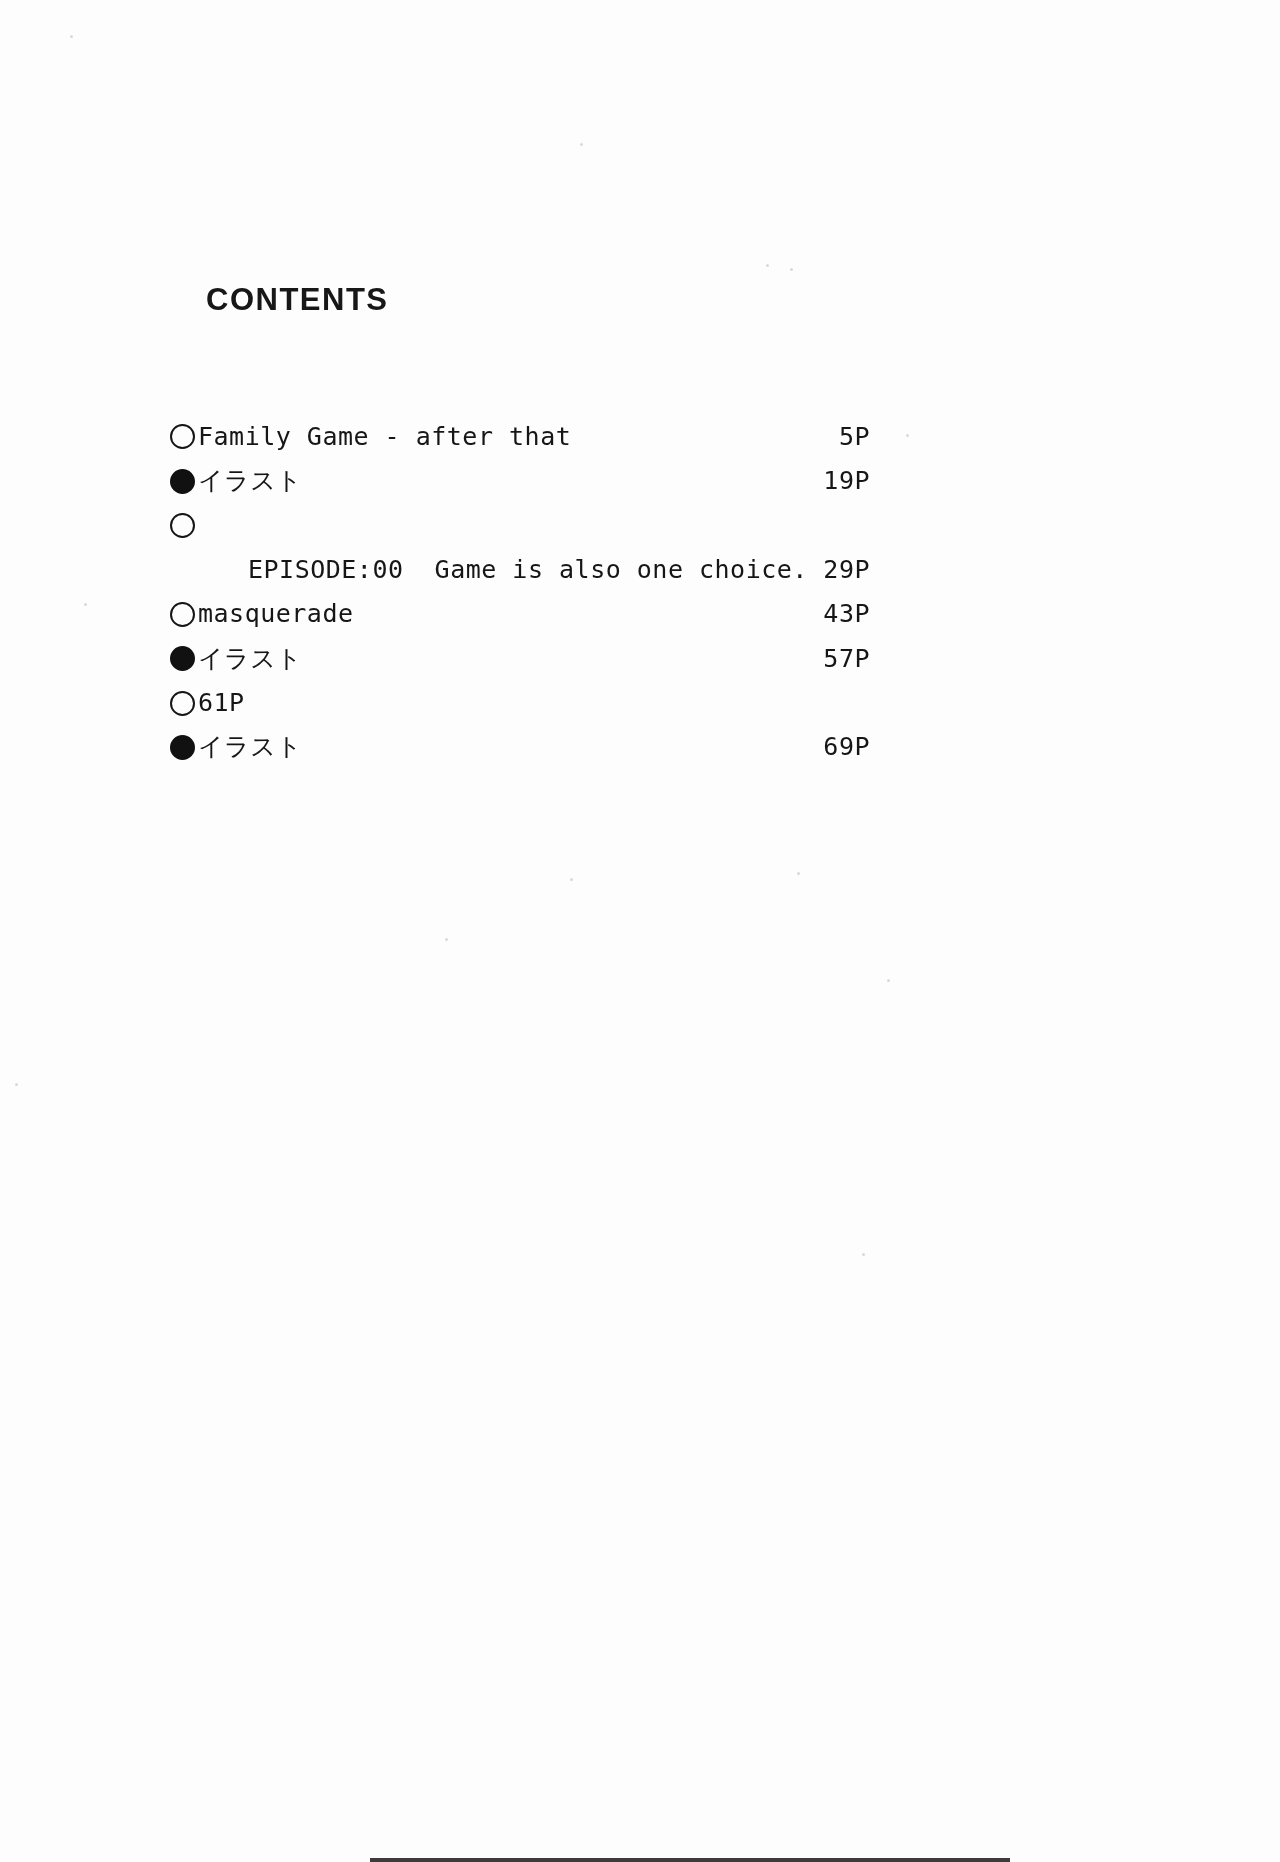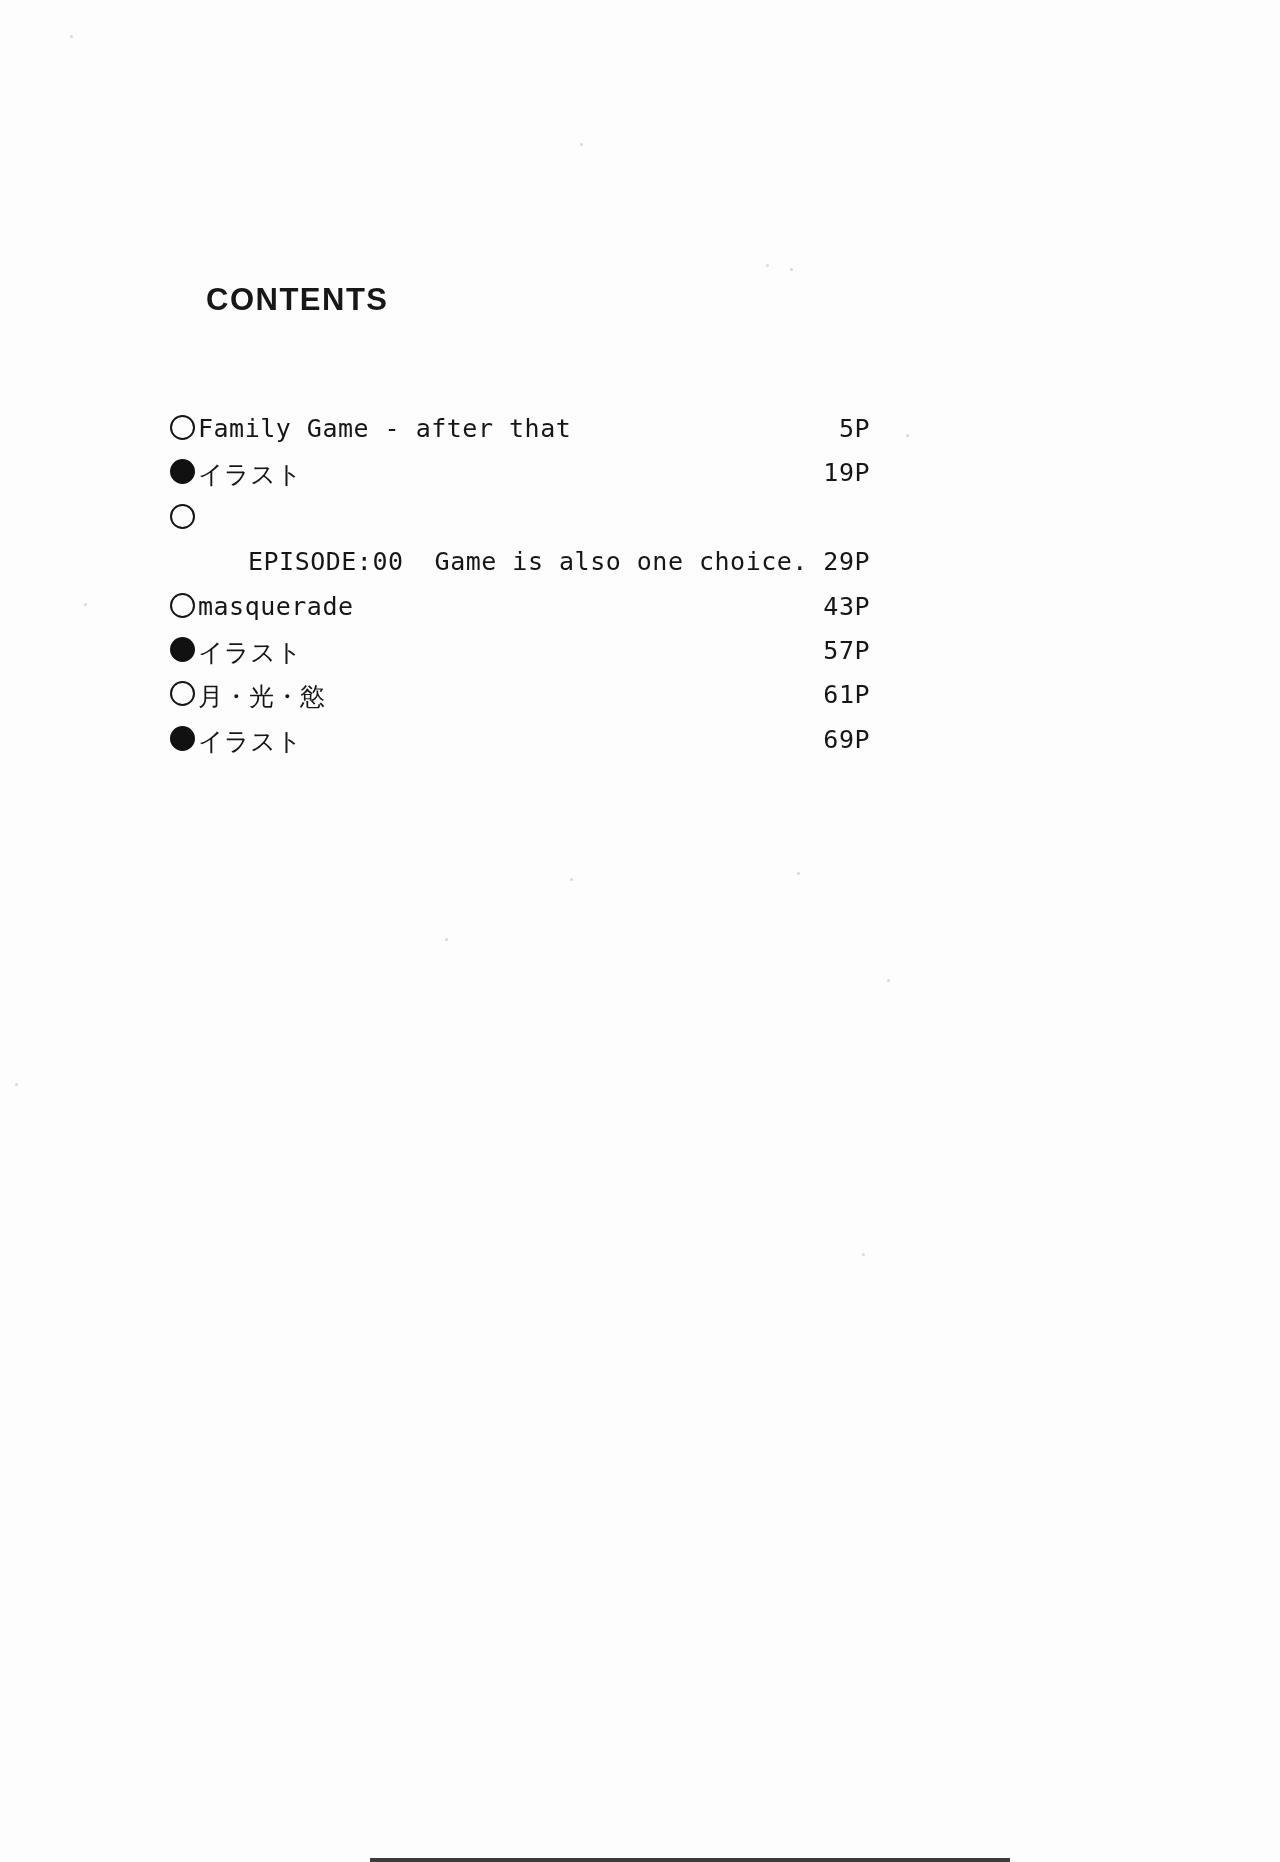--- a/index.html
+++ b/index.html
@@ -27,20 +27,21 @@
     color: #171717;
   }
   .toc {
     position: absolute;
     left: 170px;
     top: 414px;
     width: 700px;
   }
   .toc-row {
     display: flex;
+    align-items: center;
     height: 44.4px;
     font-size: 25px;
     white-space: pre;
     color: #161616;
   }
   .toc-row.indent {
     padding-left: 78px;
   }
   .bullet {
     flex: 0 0 auto;
@@ -116,21 +117,20 @@
     </div>
 
     <div class="toc-row">
       <span class="bullet filled"></span>
       <span class="label">イラスト</span>
       <span class="page-num">57P</span>
     </div>
 
     <div class="toc-row">
       <span class="bullet open"></span>
-      <span class="label">月・光・慾</span>
       <span class="page-num">61P</span>
     </div>
 
     <div class="toc-row">
       <span class="bullet filled"></span>
       <span class="label">イラスト</span>
       <span class="page-num">69P</span>
     </div>
   </div>
 

